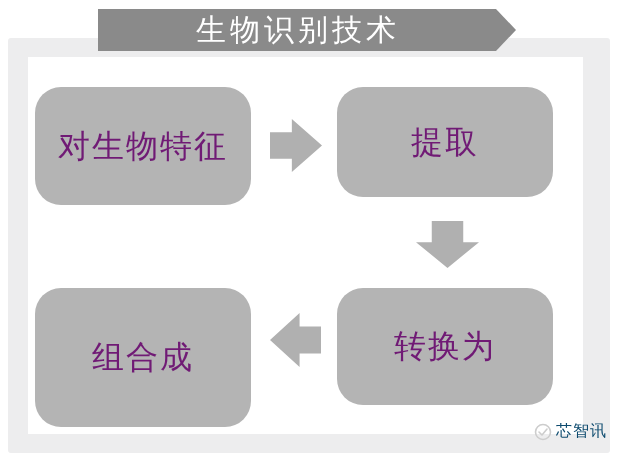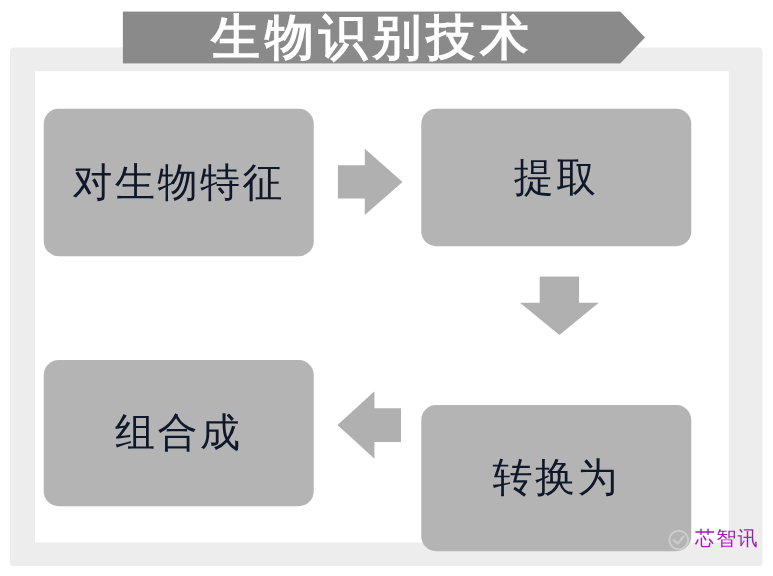--- a/index.html
+++ b/index.html
@@ -30,62 +30,62 @@
   .banner {
     position: absolute;
     left: 98px; top: 9px;
     width: 418px; height: 42px;
     background: #8a8a8a;
     clip-path: polygon(0 0, calc(100% - 20px) 0, 100% 50%, calc(100% - 20px) 100%, 0 100%);
     display: flex; align-items: center; justify-content: center;
   }
   .banner .title {
     color: #ffffff;
-    font-size: 39px;
-    font-weight: bold;
+    font-size: 30px;
+    font-weight: normal;
     letter-spacing: 4px;
     padding-right: 18px;
     white-space: nowrap;
   }
   .step {
     position: absolute;
     background: #b4b4b4;
-    border-radius: 12px;
-    color: #0f172a;
+    border-radius: 26px;
+    color: #701a75;
     display: flex; flex-direction: column;
     align-items: center; justify-content: center;
     font-size: 32px;
     font-weight: 500;
     line-height: 45px;
     letter-spacing: 2px;
     text-align: center;
     white-space: nowrap;
   }
   .step-1 { left: 35px;  top: 87px;  width: 216px; height: 118px; }
   .step-2 { left: 337px; top: 87px;  width: 216px; height: 110px; }
-  .step-3 { left: 337px; top: 288px; width: 216px; height: 117px; margin-top: 36px; }
-  .step-4 { left: 35px;  top: 288px; width: 216px; height: 117px; }
+  .step-3 { left: 337px; top: 288px; width: 216px; height: 117px; }
+  .step-4 { left: 35px;  top: 288px; width: 216px; height: 139px; }
   .arrow { position: absolute; background: #b0b0b0; }
   .arrow-right {
     left: 270px; top: 119px; width: 52px; height: 53px;
     clip-path: polygon(0 25%, 42% 25%, 42% 0, 100% 50%, 42% 100%, 42% 75%, 0 75%);
   }
   .arrow-down {
     left: 416px; top: 221px; width: 63px; height: 47px;
     clip-path: polygon(25% 0, 75% 0, 75% 45%, 100% 45%, 50% 100%, 0 45%, 25% 45%);
   }
   .arrow-left {
     left: 270px; top: 313px; width: 51px; height: 54px;
     clip-path: polygon(100% 25%, 58% 25%, 58% 0, 0 50%, 58% 100%, 58% 75%, 100% 75%);
   }
   .watermark {
     position: absolute;
     left: 534px; top: 421px;
     display: flex; align-items: center; gap: 4px;
-    color: #a21caf;
+    color: #0c4a6e;
     font-size: 16px;
     letter-spacing: 1px;
     white-space: nowrap;
   }
   .wm-logo { width: 18px; height: 18px; display: block; }
 </style>
 </head>
 <body>
 
 <div class="canvas">

